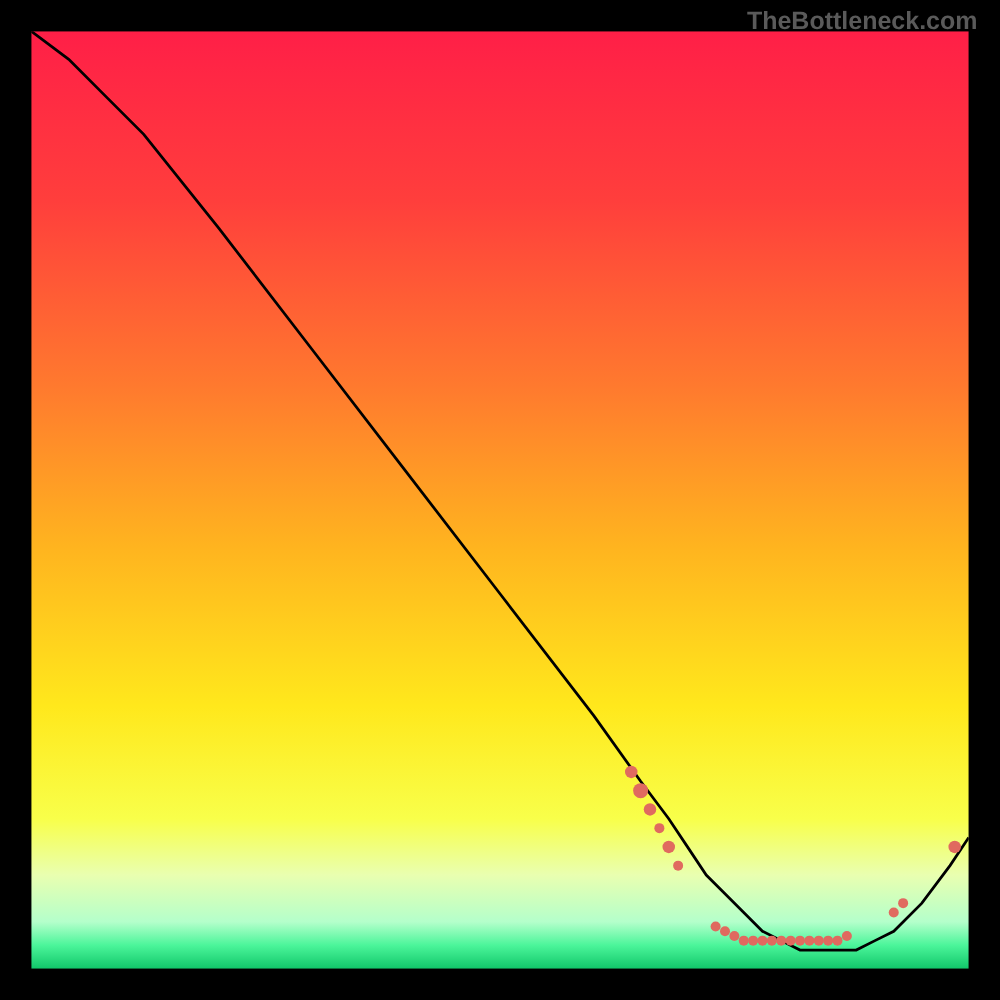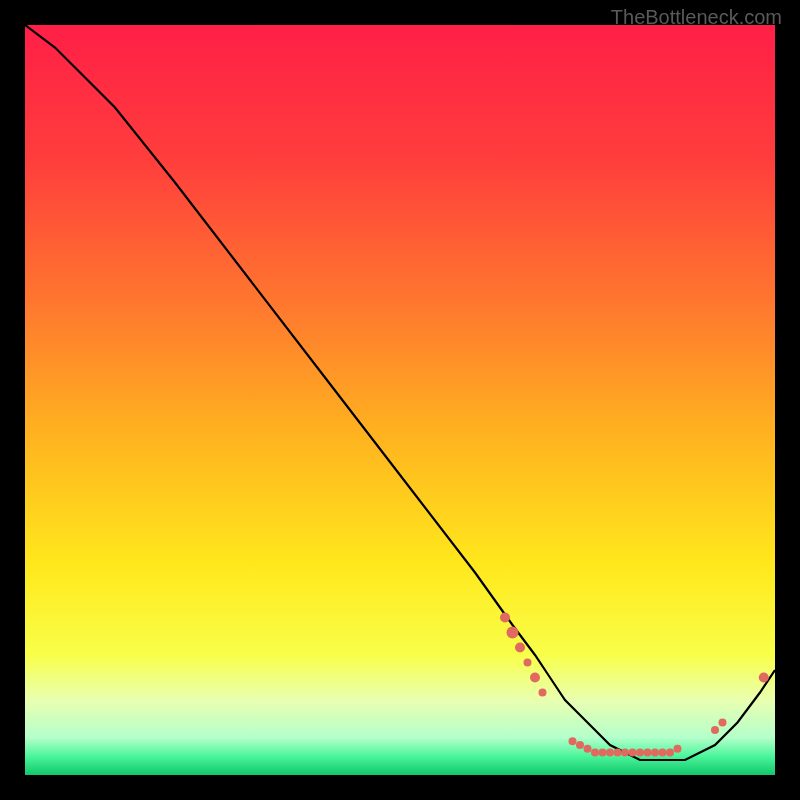--- a/index.html
+++ b/index.html
@@ -16,21 +16,21 @@
     width: 800px;
     height: 800px;
     background: #000;
   }
   .watermark {
     position: absolute;
     top: 6px;
     right: 18px;
     color: #5a5a5a;
     font-size: 20px;
-    font-weight: 400;
+    font-weight: 700;
     z-index: 10;
   }
   .plot {
     position: absolute;
     left: 25px;
     top: 25px;
     width: 750px;
     height: 750px;
   }
   .gradient-bg {

